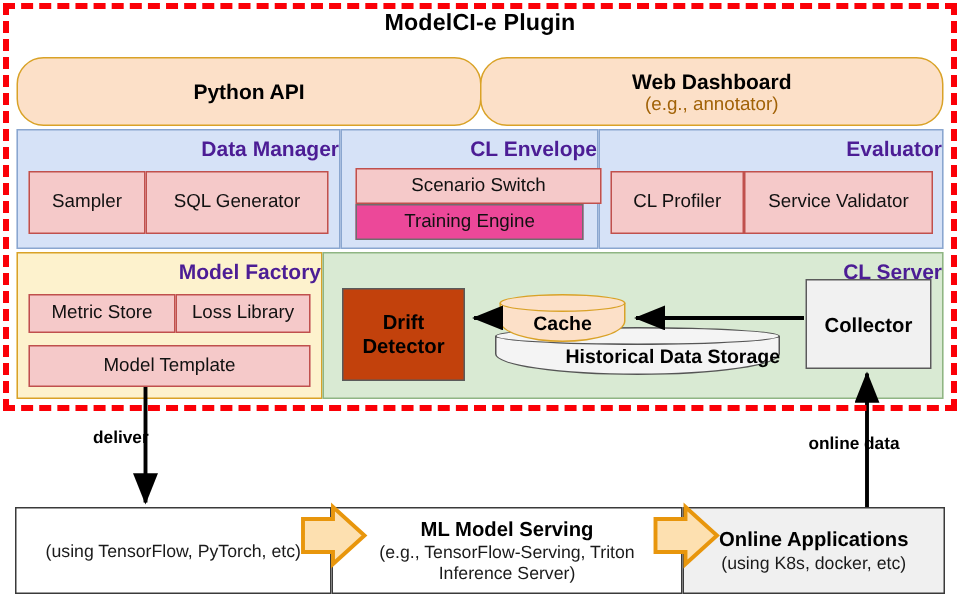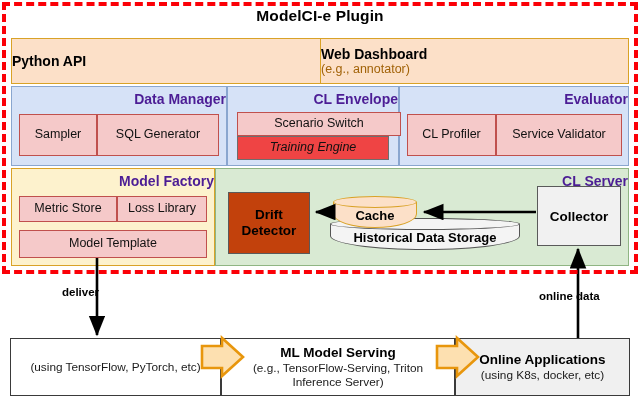--- a/index.html
+++ b/index.html
@@ -41,21 +41,21 @@
   }
 
   
   .api-strip {
     top: 38px; height: 46px;
     background: #fce0c8;
     border: 1.5px solid #d9a227;
   }
   #python-api { left: 11px; width: 310px; }
   #web-dashboard { left: 320px; width: 309px; }
-  .api-cell { display: flex; flex-direction: column; justify-content: center; }
+  .api-cell { display: flex; flex-direction: column; align-items: center; justify-content: center; border-radius: 18px; }
   .api-title { font-size: 14px; font-weight: bold; color: #000; line-height: 1.15; }
   .api-sub { font-size: 12.5px; color: #a16207; line-height: 1.15; }
 
   
   .blue-panel {
     top: 86px; height: 80px;
     background: #d6e2f7;
     border: 1px solid #8aa6cf;
   }
   #data-manager { left: 11px; width: 216px; }
@@ -74,30 +74,29 @@
     border: 1.3px solid #c0504d;
     font-size: 12.5px;
     color: #111;
     display: flex;
     align-items: center;
     justify-content: center;
     line-height: 1.1;
     box-sizing: border-box;
   }
   .gray-box {
-    background: #ef4444;
+    background: #ec4899;
     border: 1.3px solid #6e6e6e;
     font-size: 12.5px;
     color: #111;
     display: flex;
     align-items: center;
     justify-content: center;
     line-height: 1.1;
     box-sizing: border-box;
-    font-style: italic;
   }
 
   
   #sampler       { left: 19px;  top: 114px; width: 78px;  height: 42px; }
   #sql-generator { left: 97px;  top: 114px; width: 122px; height: 42px; }
   
   #scenario-switch { left: 237px; top: 112px; width: 164px; height: 24px; }
   #training-engine { left: 237px; top: 136px; width: 152px; height: 24px; }
   
   #cl-profiler       { left: 407px; top: 114px; width: 89px;  height: 42px; }
@@ -152,21 +151,21 @@
     border-radius: 0 0 50% 50% / 0 0 14px 14px;
     box-sizing: border-box;
   }
   #historical-storage .cyl-top {
     position: absolute; left: 0; top: 0px; width: 100%; height: 12px;
     background: #f4f4f4;
     border: 1.5px solid #555;
     border-radius: 50%;
     box-sizing: border-box;
   }
-  #historical-storage .cyl-label { top: 12px; }
+  #historical-storage .cyl-label { top: 12px; text-align: right; }
 
   #cache {
     left: 333px; top: 196px; width: 84px; height: 34px; z-index: 3;
   }
   #cache .cyl-body {
     position: absolute; left: 0; top: 6px; width: 100%; height: 26px;
     background: #fce0c8;
     border: 1.5px solid #d9a227;
     border-radius: 0 0 50% 50% / 0 0 14px 14px;
     box-sizing: border-box;

